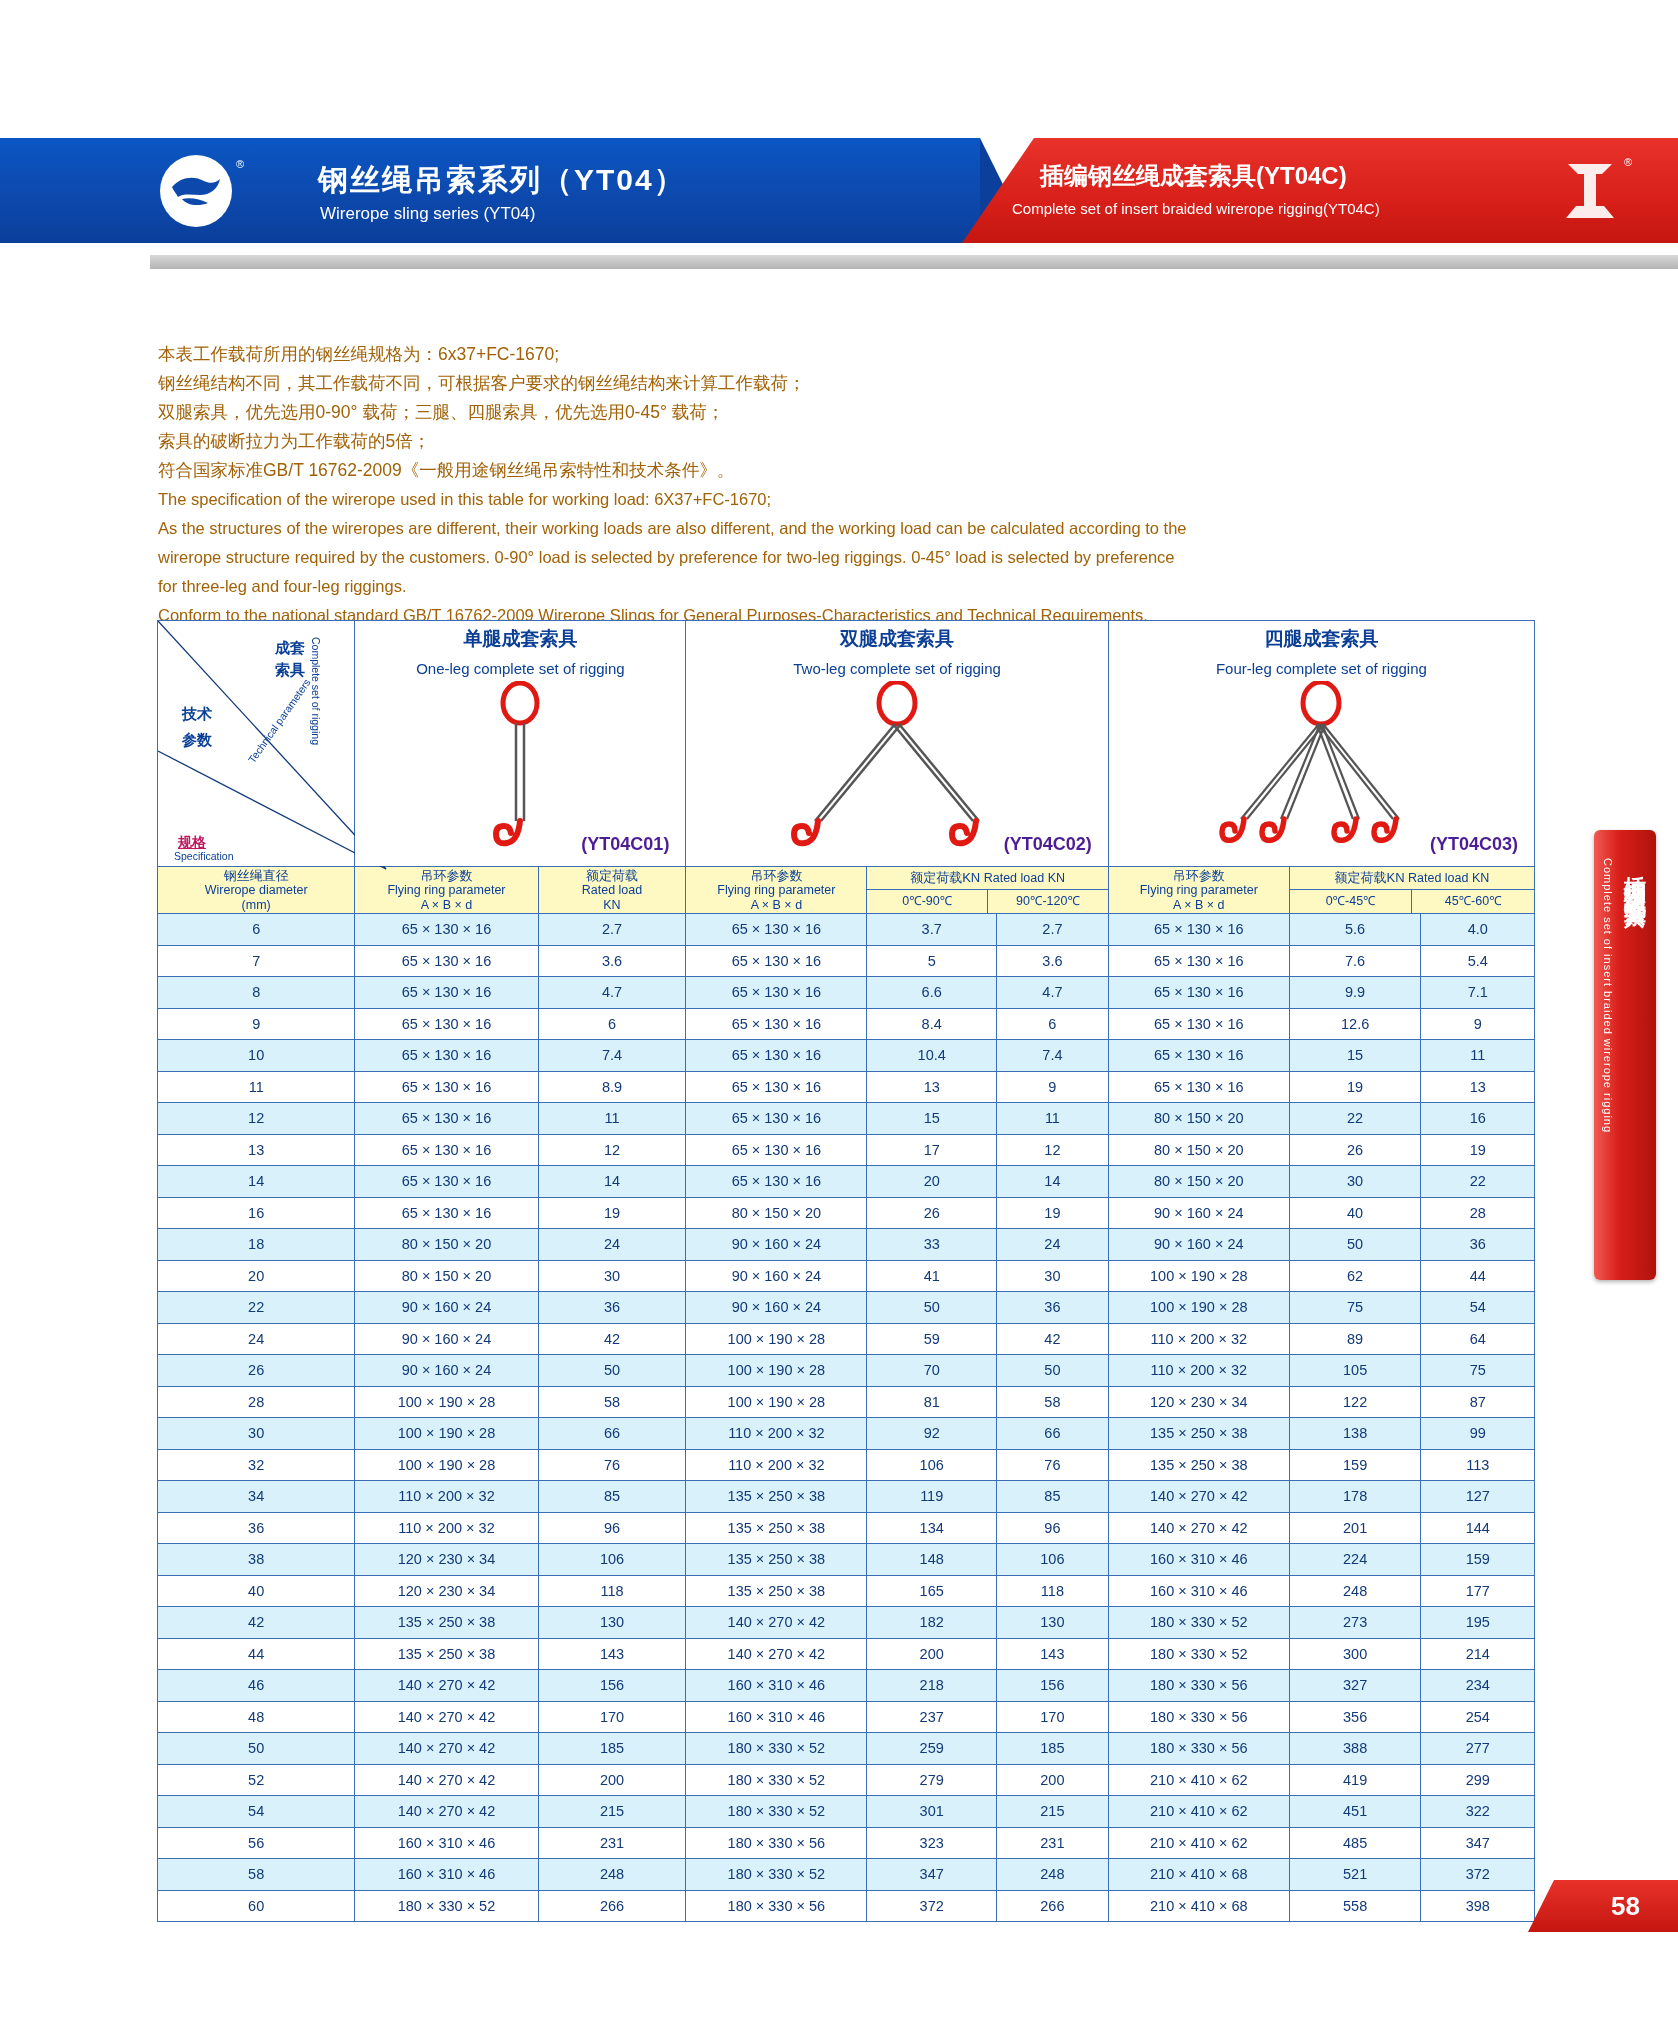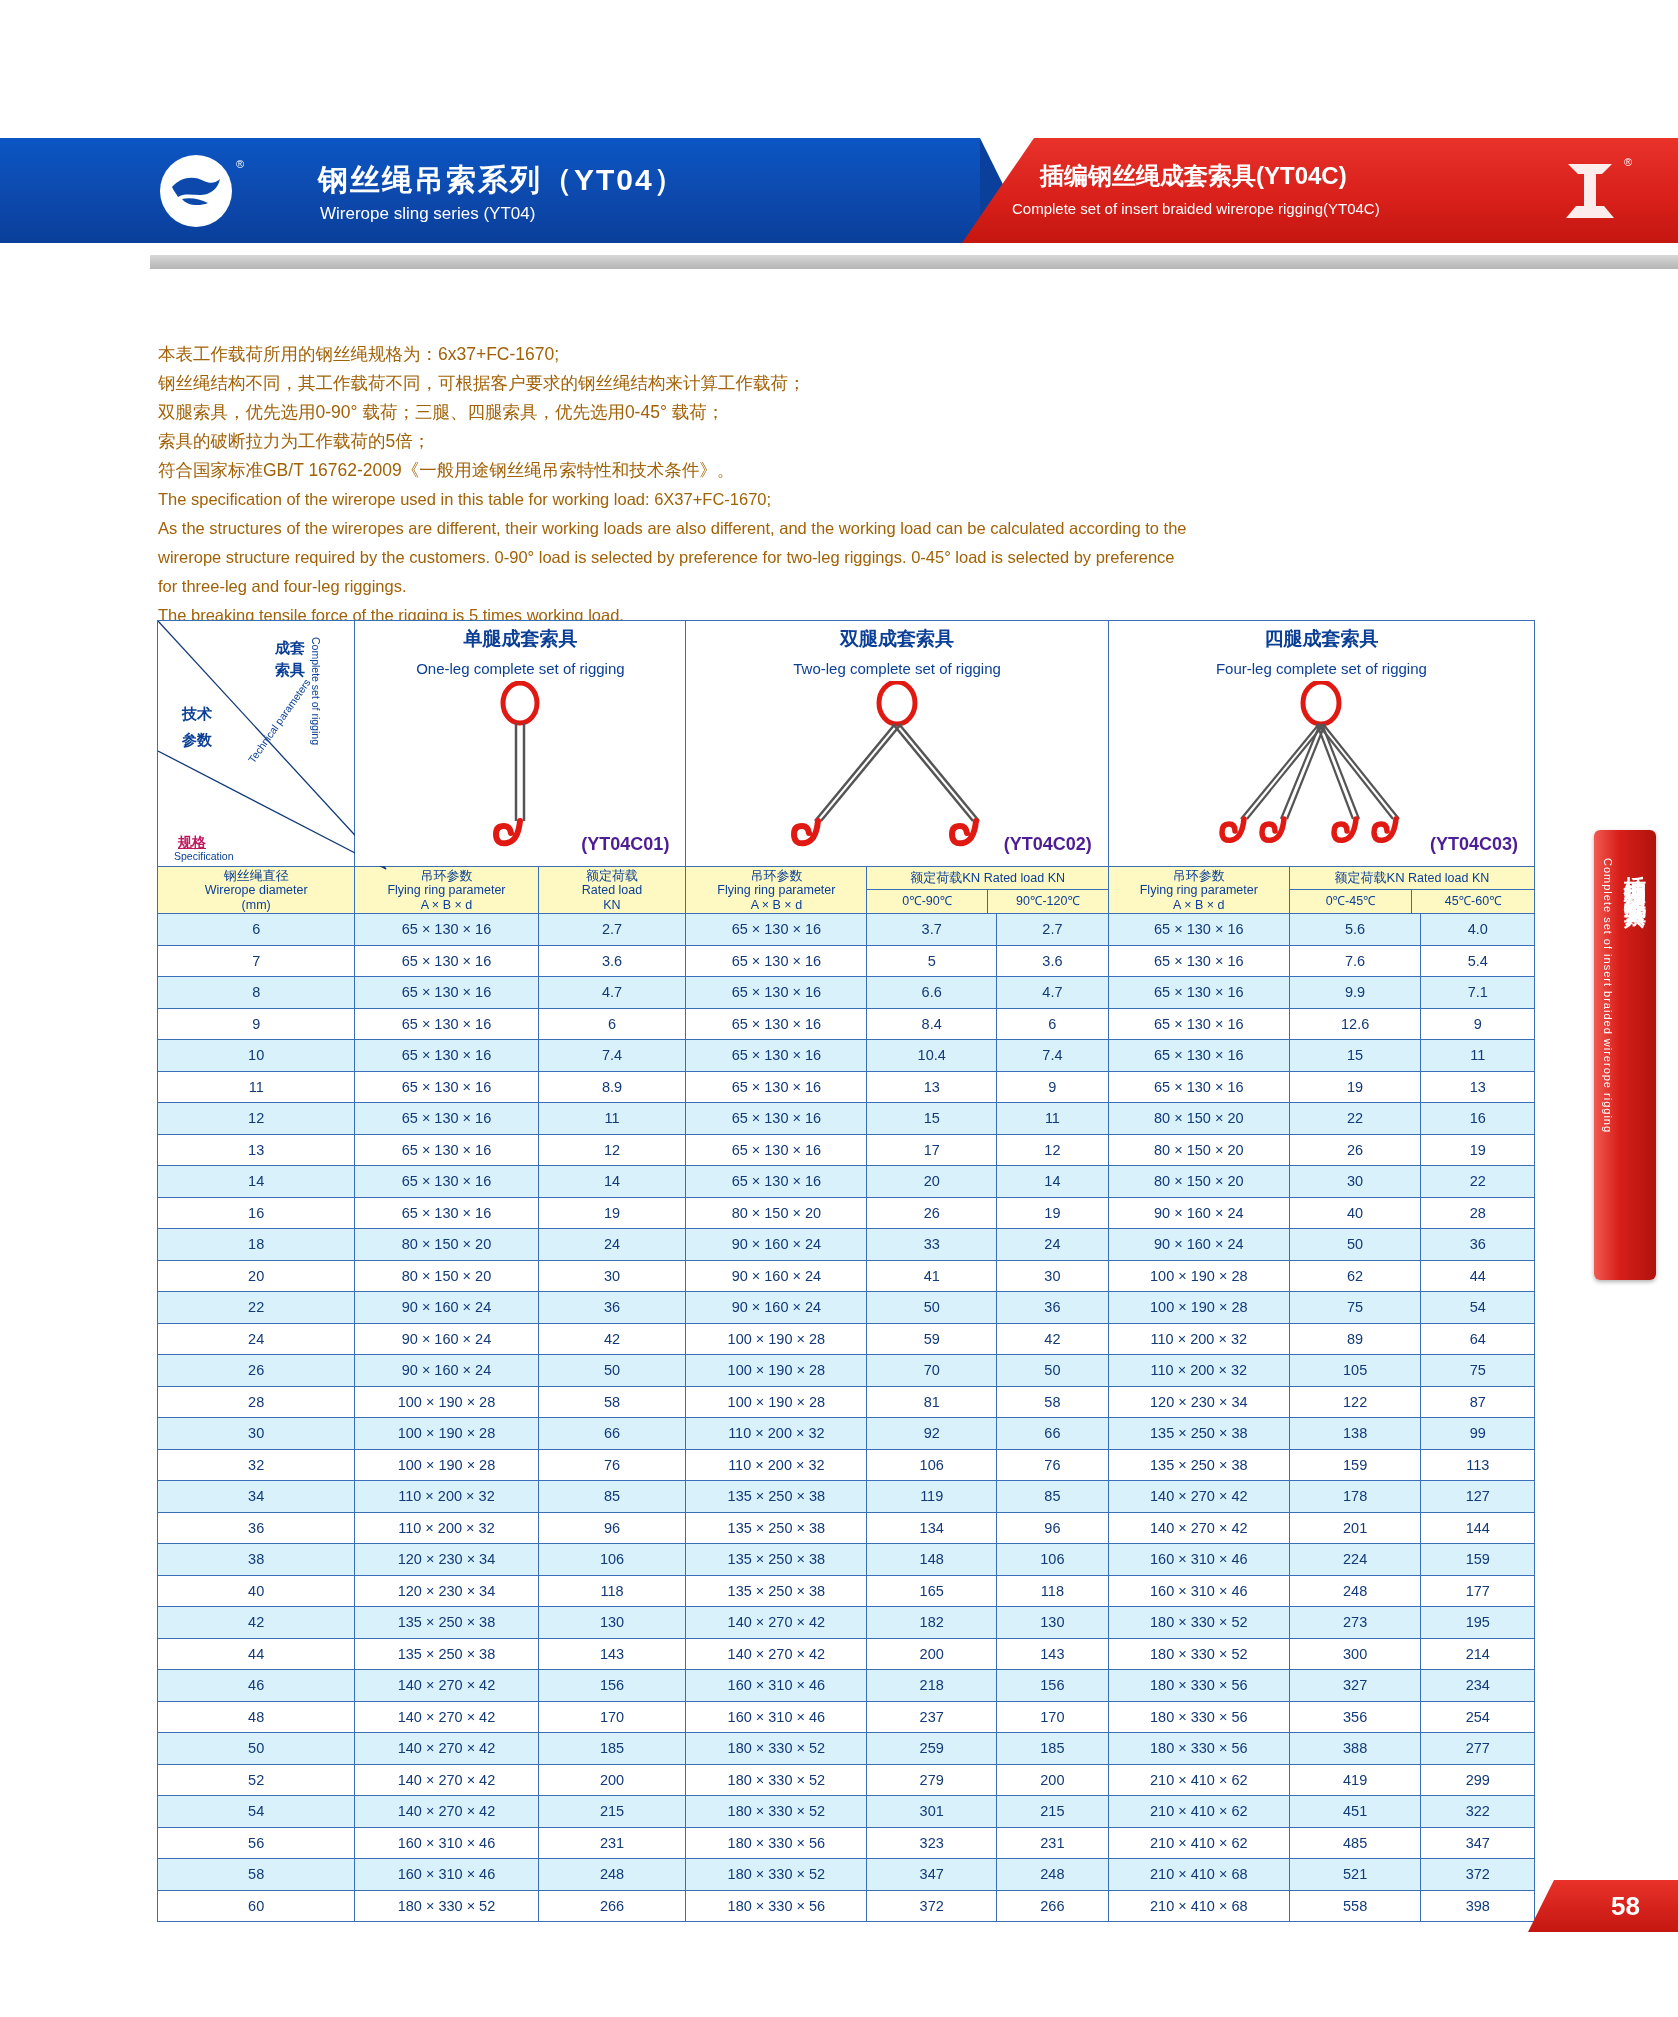--- a/index.html
+++ b/index.html
@@ -164,21 +164,20 @@
 <div class="intro">
   <div class="cn">本表工作载荷所用的钢丝绳规格为：6x37+FC-1670;</div>
   <div class="cn">钢丝绳结构不同，其工作载荷不同，可根据客户要求的钢丝绳结构来计算工作载荷；</div>
   <div class="cn">双腿索具，优先选用0-90° 载荷；三腿、四腿索具，优先选用0-45° 载荷；</div>
   <div class="cn">索具的破断拉力为工作载荷的5倍；</div>
   <div class="cn">符合国家标准GB/T 16762-2009《一般用途钢丝绳吊索特性和技术条件》。</div>
   <div class="en">The specification of the wirerope used in this table for working load: 6X37+FC-1670;</div>
   <div class="en">As the structures of the wireropes are different, their working loads are also different, and the working load can be calculated according to the</div>
   <div class="en">wirerope structure required by the customers. 0-90°  load is selected by preference for two-leg riggings. 0-45°  load is selected by preference</div>
   <div class="en">for three-leg and four-leg riggings.</div>
-  <div class="en">The breaking tensile force of the rigging is 5 times working load.</div>
   <div class="en">Conform to the national standard GB/T 16762-2009 Wirerope Slings for General Purposes-Characteristics and Technical Requirements.</div>
 </div>
 
 <table class="tbl">
   <tbody>
     <tr class="hdr-row">
       <td class="corner-cell" colspan="2">
         <svg width="230" height="250" viewBox="0 0 230 250">
           <line x1="0" y1="0" x2="228" y2="248" stroke="#123a78" stroke-width="1.3"></line>
           <line x1="0" y1="130" x2="228" y2="248" stroke="#123a78" stroke-width="1.3"></line>

